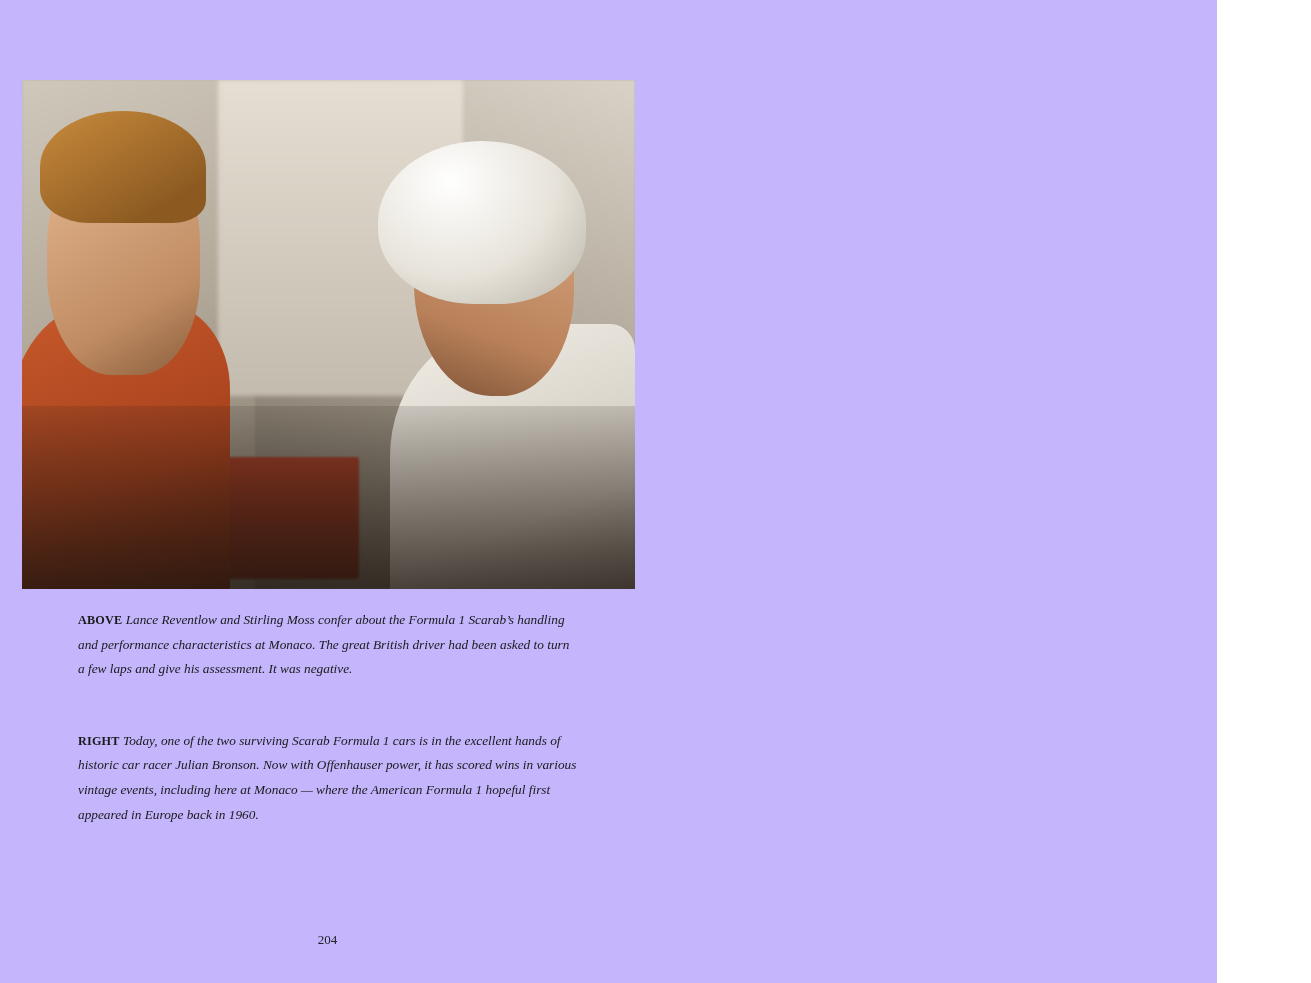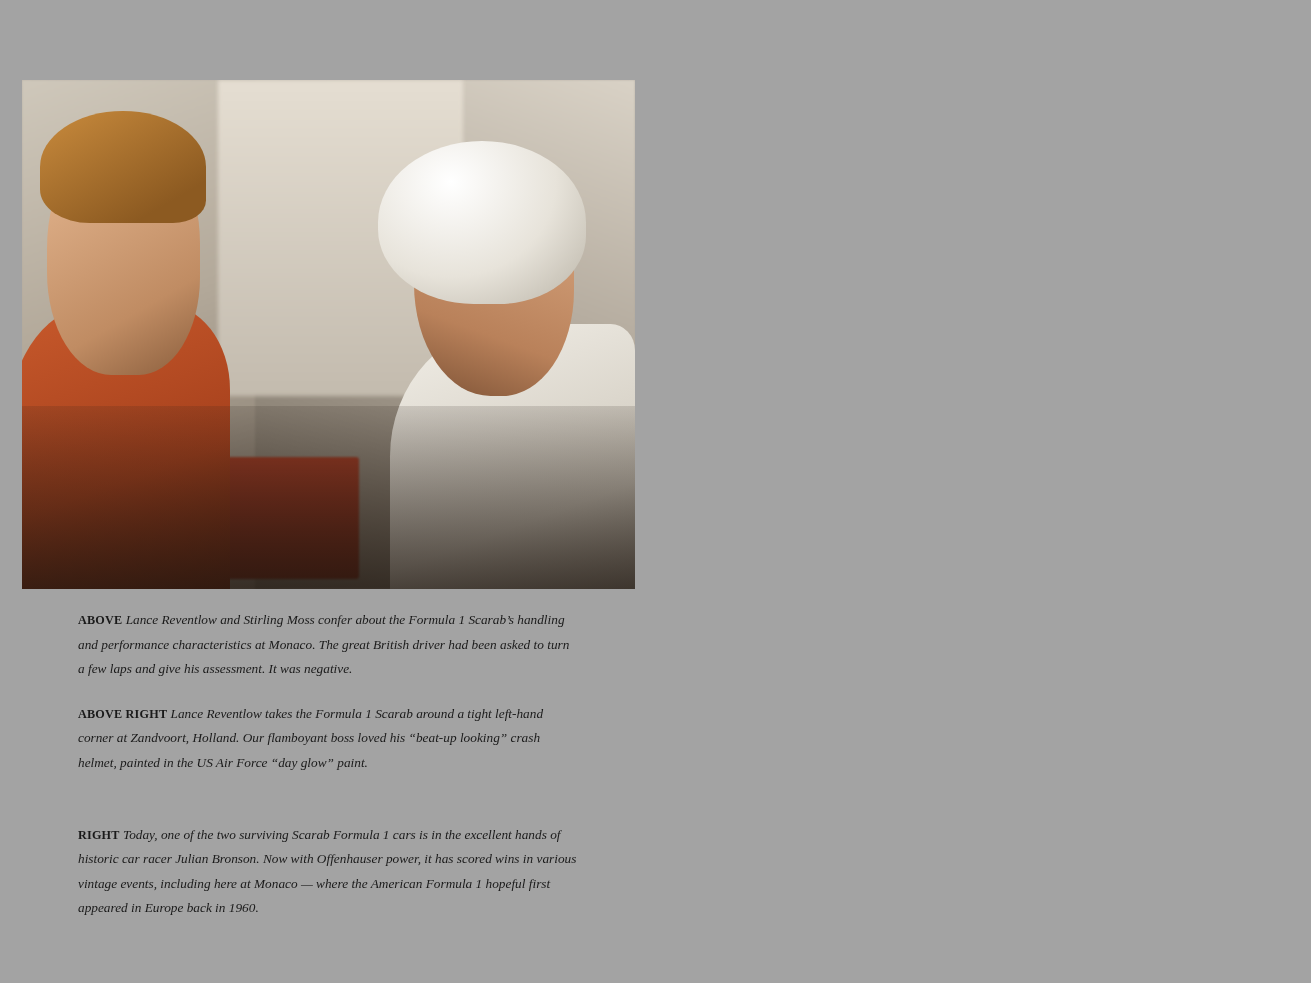--- a/index.html
+++ b/index.html
@@ -8,23 +8,23 @@
     background: #ffffff;
   }
   body {
     width: 1311px;
     height: 983px;
     font-family: "Liberation Serif", serif;
     overflow: hidden;
   }
   .spread {
     position: relative;
-    width: 1311px;
+    width: 1217px;
     height: 983px;
-    background: #a3a3a3;
+    background: #c4b5fd;
   }
 
   
   .page-left {
     position: absolute;
     left: 0; top: 0;
     width: 655px; height: 983px;
   }
   .page-right {
     position: absolute;
@@ -151,25 +151,25 @@
       <div class="p1-man-left-hair"></div>
       <div class="p1-man-right-body"></div>
       <div class="p1-man-right-head"></div>
       <div class="p1-helmet"></div>
       <div class="p1-dark-bottom"></div>
     </div>
 
     <div class="captions">
       <p class="caption"><span class="lead">ABOVE</span><span> Lance Reventlow and Stirling Moss confer about the Formula 1 Scarab’s handling and performance characteristics at Monaco. The great British driver had been asked to turn a few laps and give his assessment. It was negative.</span></p>
 
-      <p class="caption"><span class="lead">ABOVE RIGHT</span><span> Lance Reventlow takes the Formula 1 Scarab around a tight left-hand corner at Zandvoort, Holland. Our flamboyant boss loved his “beat-up looking” crash helmet, painted in the US Air Force “day glow” paint.</span></p>
 
       <p class="caption gap-extra"><span class="lead">RIGHT</span><span> Today, one of the two surviving Scarab Formula 1 cars is in the excellent hands of historic car racer Julian Bronson. Now with Offenhauser power, it has scored wins in various vintage events, including here at Monaco — where the American Formula 1 hopeful first appeared in Europe back in 1960.</span></p>
     </div>
 
+    <div class="folio" id="folio-left">204</div>
   </div>
 
   <div class="page-right">
 
     <div class="folio" id="folio-right">205</div>
   </div>
 
 </div>
 
 </body></html>

